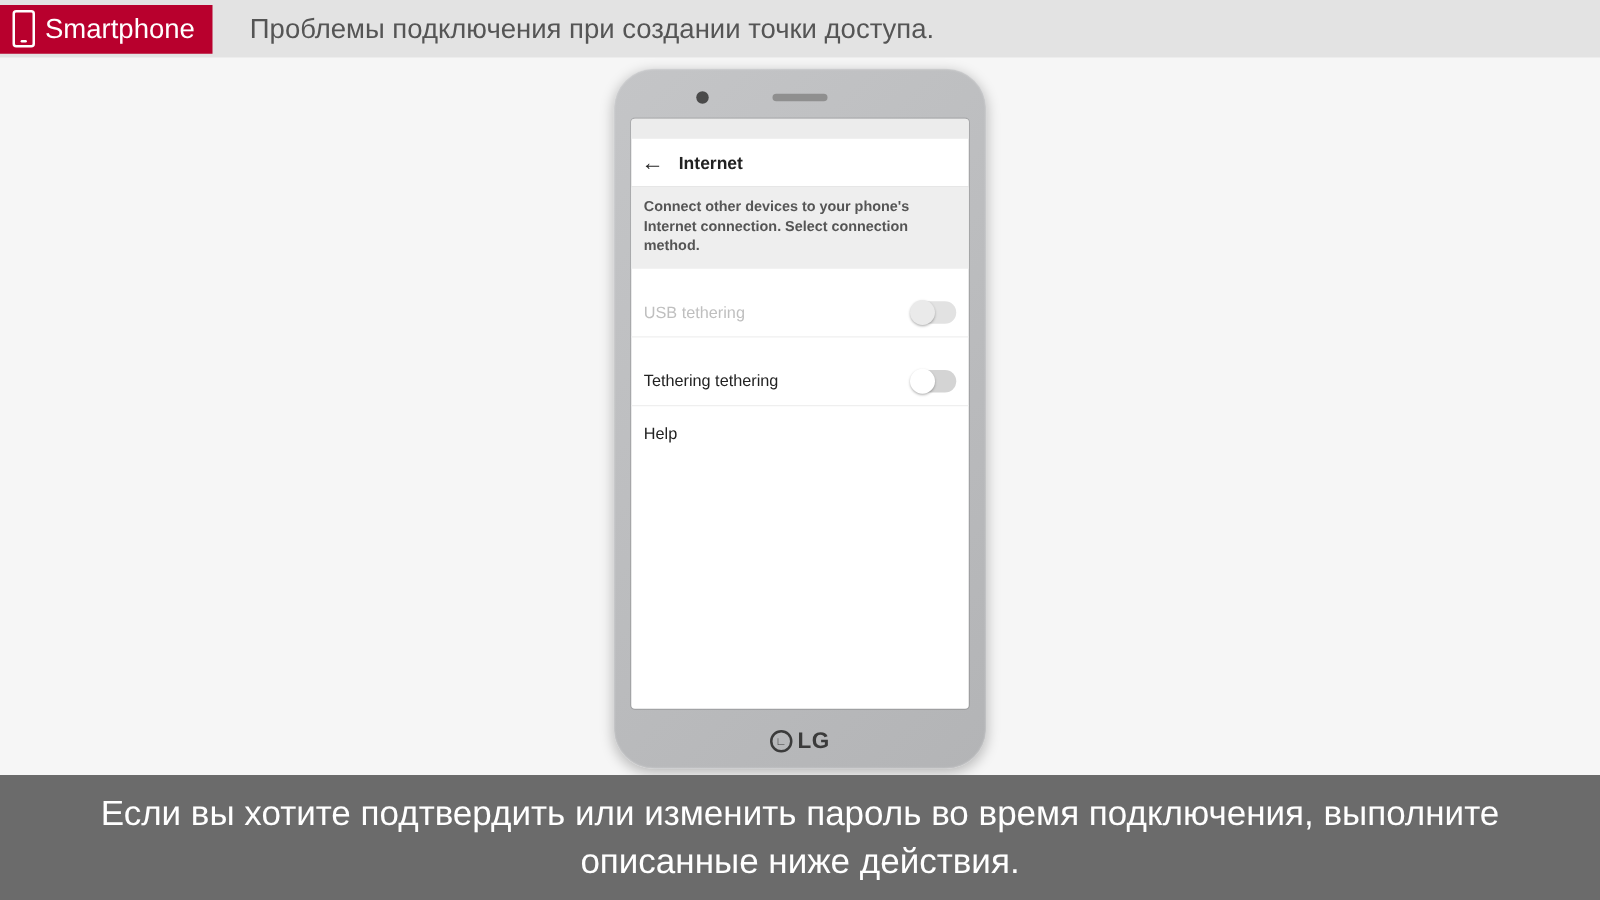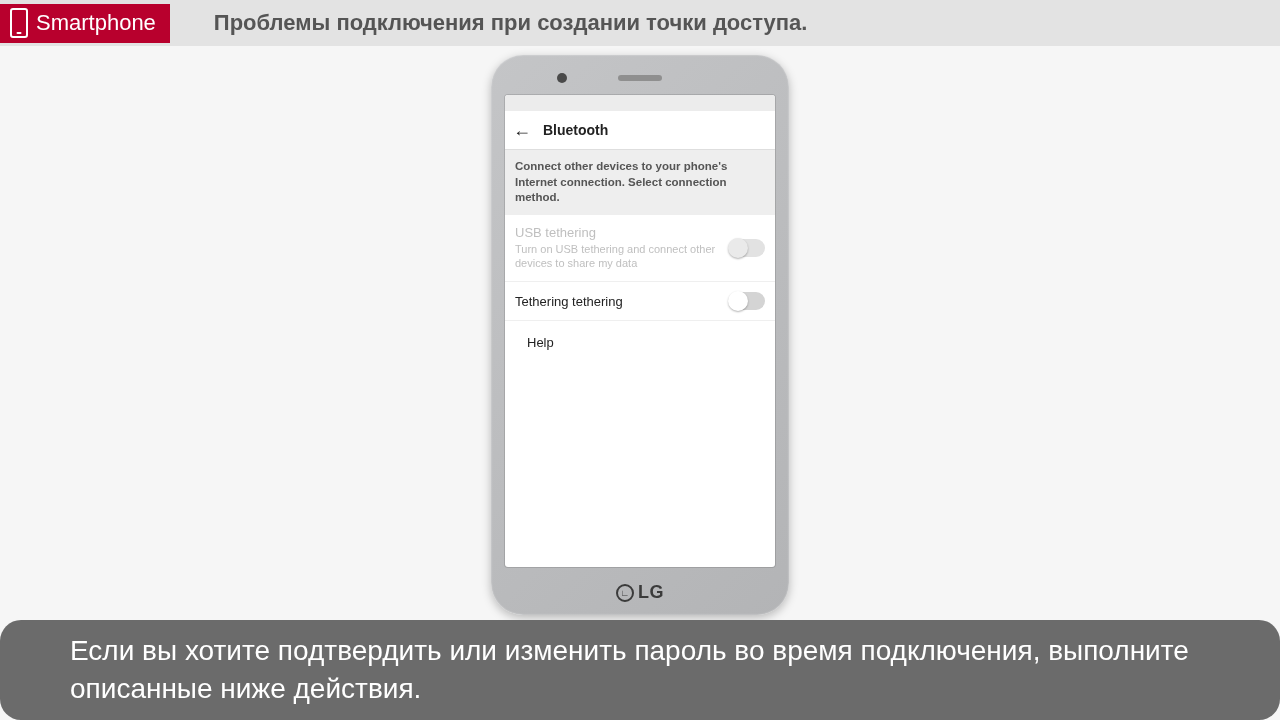--- a/index.html
+++ b/index.html
@@ -43,22 +43,22 @@
     left: 50%;
     transform: translateX(-50%);
     width: 5px;
     height: 2px;
     background: #fff;
     border-radius: 1px;
   }
   .top-title {
     color: #555;
     font-size: 22px;
-    margin-left: 44px;
-    font-weight: 700;
+    margin-left: 30px;
+    font-weight: 400;
   }
 
   
   .phone-wrap {
     position: absolute;
     top: 55px;
     left: 50%;
     transform: translateX(-50%);
     width: 298px;
     height: 560px;
@@ -151,20 +151,21 @@
     line-height: 1.35;
     font-weight: bold;
   }
   .setting-row {
     padding: 10px 10px;
     border-bottom: 1px solid #efefef;
     display: flex;
     align-items: center;
     justify-content: space-between;
     gap: 10px;
+    margin-top: 16px;
   }
   .setting-row.disabled .row-title,
   .setting-row.disabled .row-sub {
     color: #bfbfbf;
   }
   .row-text { flex: 1; }
   .row-title {
     font-size: 13px;
     color: #222;
   }
@@ -200,70 +201,69 @@
     right: -1px;
     background: #1abc9c;
   }
   .toggle.off-disabled {
     background: #e2e2e2;
   }
   .toggle.off-disabled .knob {
     background: #eaeaea;
   }
   .help-row {
-    padding: 14px 22px;
+    padding: 14px 10px;
     font-size: 13px;
     color: #222;
   }
 
   
   .bottom-caption {
     position: absolute;
     bottom: 0;
     left: 0;
     right: 0;
     height: 100px;
     background: #6b6b6b;
     color: #fff;
     display: flex;
     align-items: center;
     justify-content: center;
+    text-align: center;
     font-size: 28px;
     line-height: 1.35;
     padding: 8px 70px;
     font-weight: 300;
-    border-radius: 21px;
   }
 </style>
 </head>
 <body>
 
 <div class="top-bar">
   <div class="badge">
     <span class="badge-icon"></span>
     <span>Smartphone</span>
   </div>
   <div class="top-title">Проблемы подключения при создании точки доступа.</div>
 </div>
 
 <div class="phone-wrap">
   <div class="camera"></div>
   <div class="speaker"></div>
   <div class="screen">
     <div class="status-bar"></div>
     <div class="screen-header">
       <span class="back-arrow">←</span>
-      <span class="screen-title">Bluetooth</span>
+      <span class="screen-title">Internet</span>
     </div>
     <div class="screen-desc">Connect other devices to your phone's Internet connection. Select connection method.</div>
 
     <div class="setting-row disabled">
       <div class="row-text">
         <div class="row-title">USB tethering</div>
-        <div class="row-sub">Turn on USB tethering and connect other devices to share my data</div>
       </div>
       <div class="toggle off-disabled">
           <div class="knob"></div>
         </div>
     </div>
 
 
     <div class="setting-row">
       <div class="row-text">
         <div class="row-title">Tethering tethering</div>

